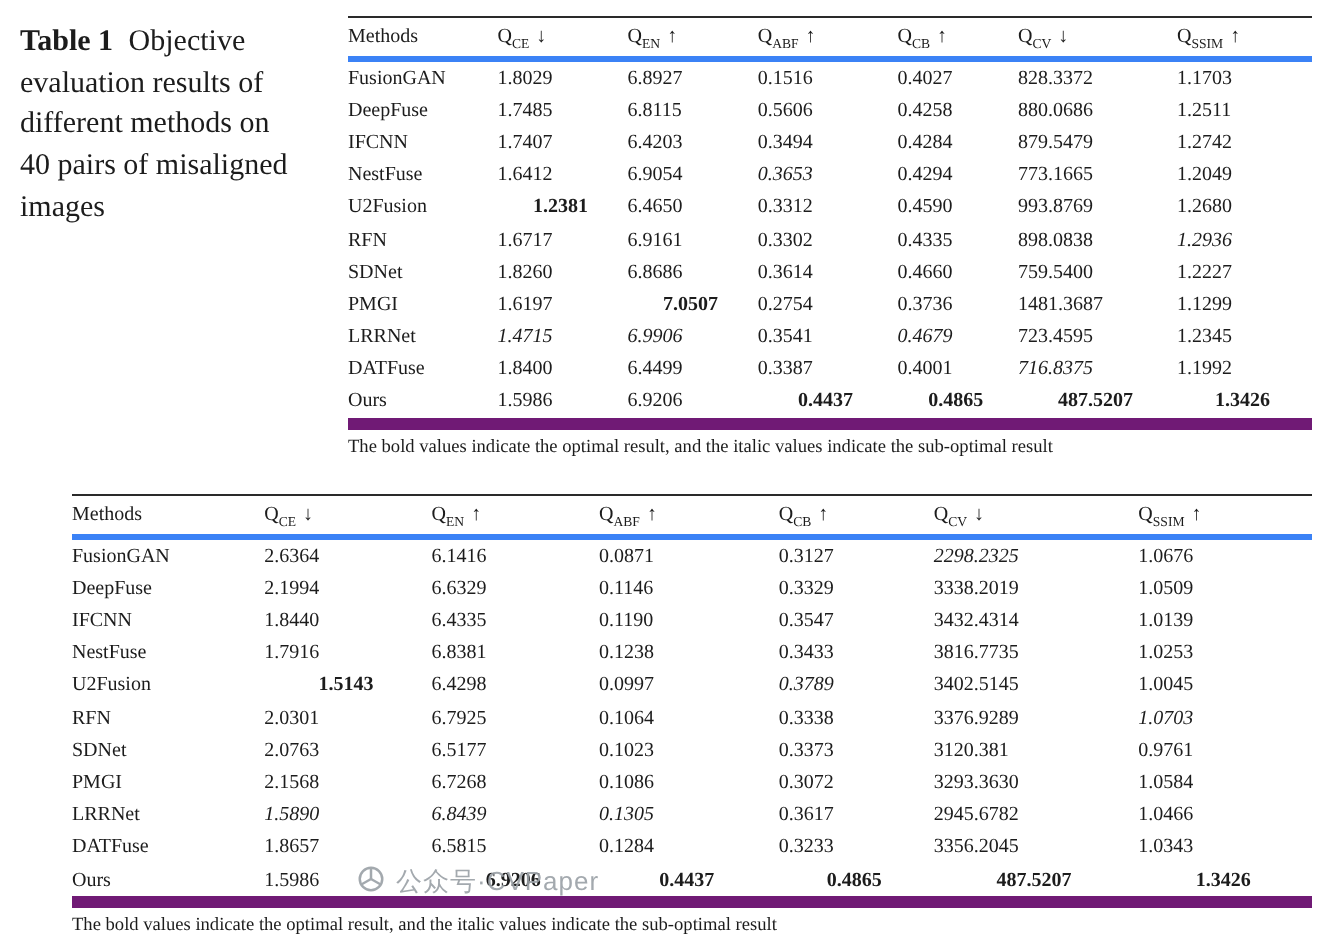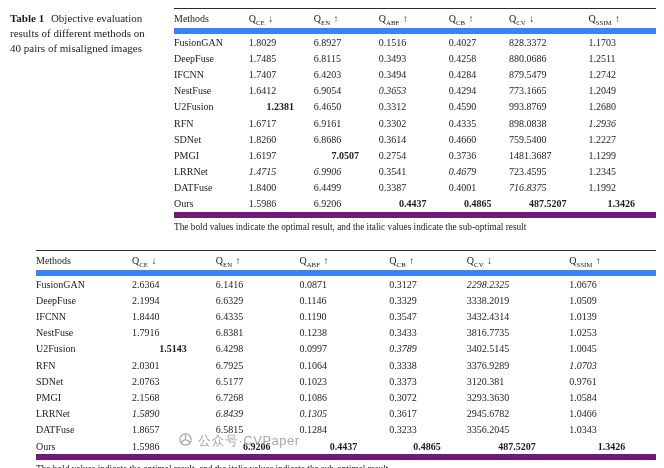--- a/index.html
+++ b/index.html
@@ -12,21 +12,21 @@
     position: relative;
     overflow: hidden;
   }
   .page { padding: 8px 6px 0 10px; position: relative; width: 100%; height: 100%; }
 
   .table-block { display: flex; align-items: flex-start; margin-bottom: 18px; }
 
   .caption {
     width: 138px;
     flex: 0 0 138px;
-    font-size: 11px;
+    font-size: 15px;
     line-height: 1.38;
     padding-top: 3px;
   }
   .cap-label { font-weight: bold; padding-right: 4px; }
 
   .table-wrap { flex: 1 1 auto; margin-left: 26px; margin-right: 2px; }
 
   table {
     width: 100%;
     border-collapse: collapse;
@@ -39,21 +39,21 @@
   col.c-qabf   { width: 14.5%; }
   col.c-qcb    { width: 12.5%; }
   col.c-qcv    { width: 16.5%; }
   col.c-qssim  { width: 14.0%; }
 
   th {
     font-weight: normal;
     text-align: left;
     padding: 4px 2px 4px 0;
     border-top: 1.2px solid #2a2a2a;
-    border-bottom: 6px solid #3b82f6;
+    border-bottom: 3px solid #3b82f6;
     white-space: nowrap;
   }
   td {
     text-align: left;
     padding: 2.6px 2px 2.6px 0;
     white-space: nowrap;
   }
   tbody tr:last-child td { border-bottom: 6px solid #701a75; }
   td.bold { font-weight: bold; text-align: center; }
   td.italic { font-style: italic; }
@@ -120,21 +120,21 @@
               <td>6.8927</td>
               <td>0.1516</td>
               <td>0.4027</td>
               <td>828.3372</td>
               <td>1.1703</td>
             </tr>
             <tr>
               <td>DeepFuse</td>
               <td>1.7485</td>
               <td>6.8115</td>
-              <td>0.3493</td>
+              <td>0.5606</td>
               <td>0.4258</td>
               <td>880.0686</td>
               <td>1.2511</td>
             </tr>
             <tr>
               <td>IFCNN</td>
               <td>1.7407</td>
               <td>6.4203</td>
               <td>0.3494</td>
               <td>0.4284</td>

